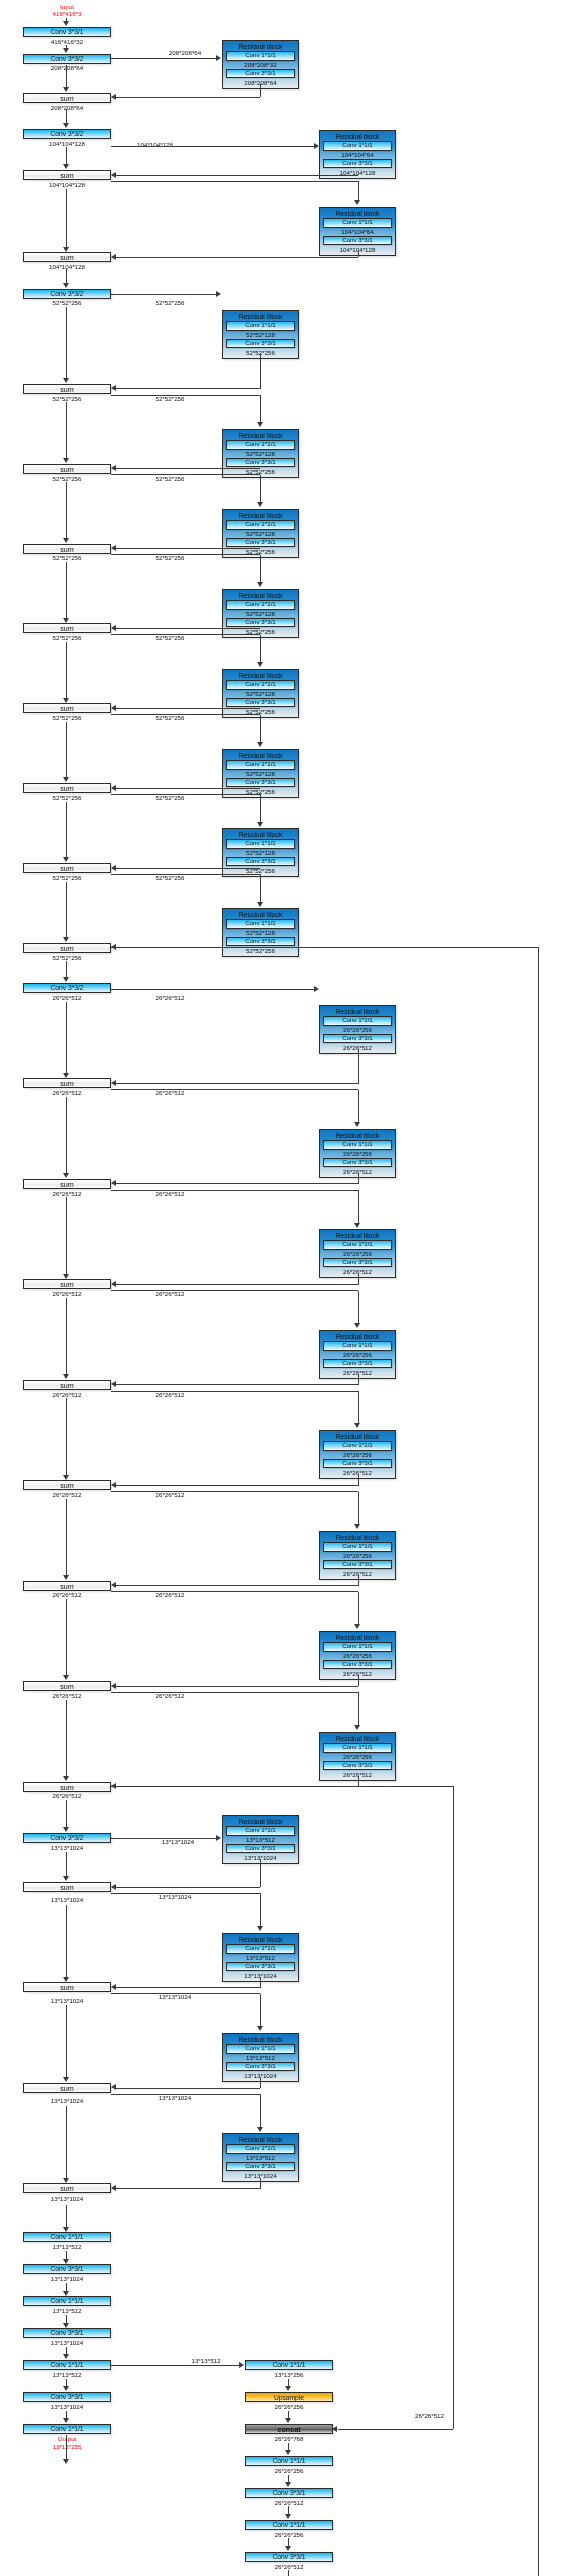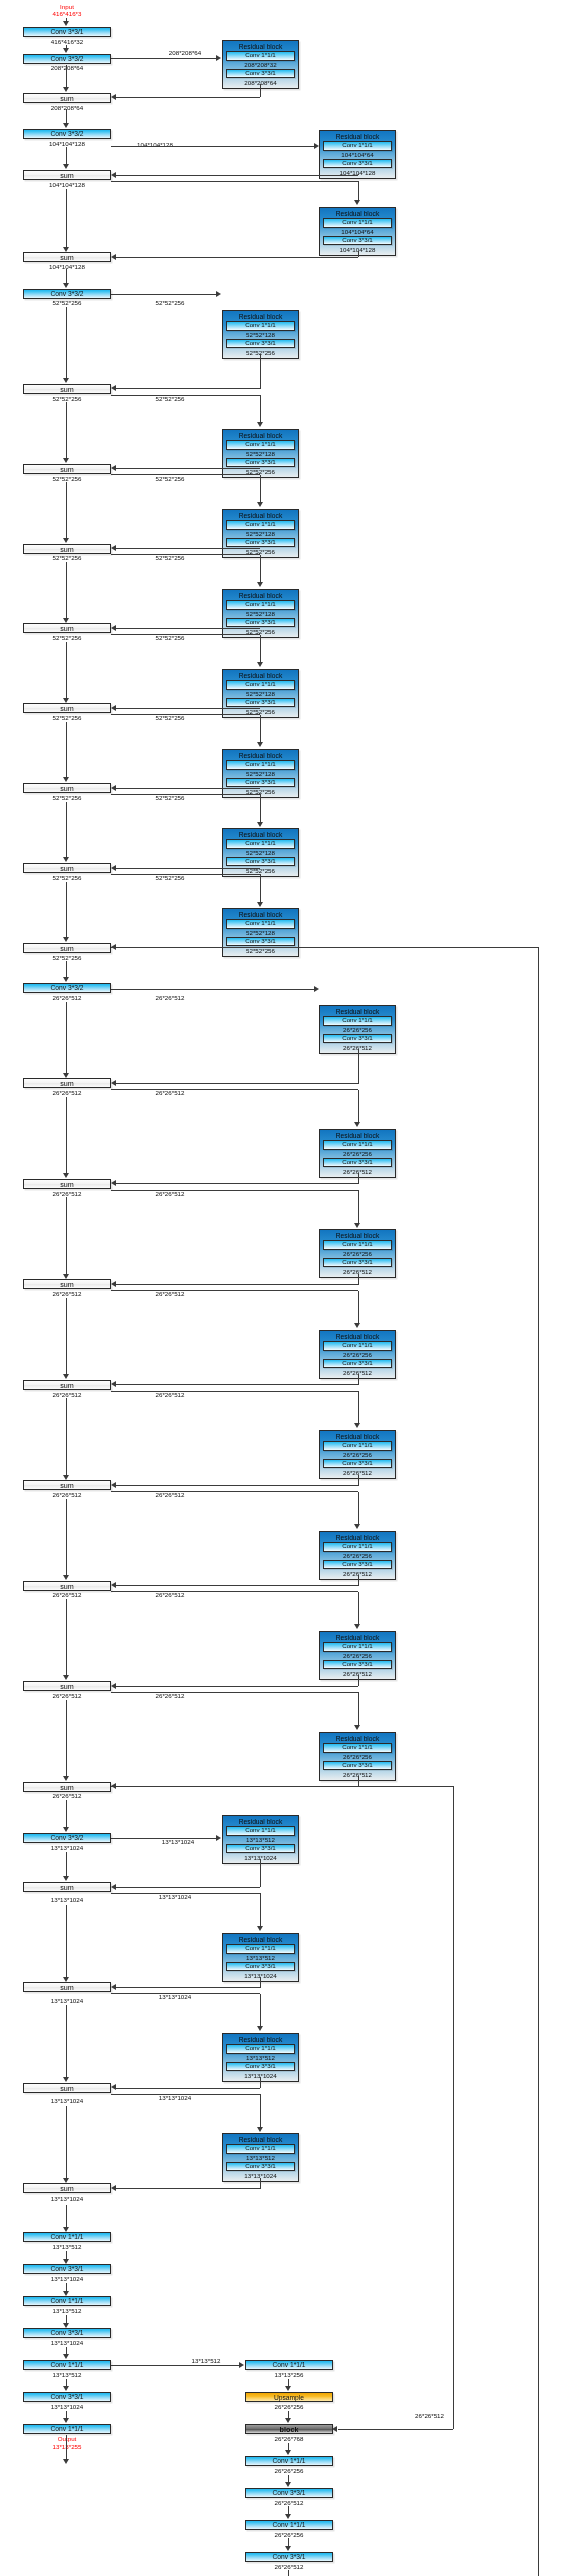--- a/index.html
+++ b/index.html
@@ -631,21 +631,21 @@
     <div class="lbl ctr" style="left: 289px; top: 2372px; transform: translateX(-50%);">13*13*256</div>
     <div class="vline" style="left: 288px; top: 2379px; height: 8.2px;"></div>
     <div class="arrow-d" style="left: 285px; top: 2386px;"></div>
     <div class="node upsample" style="left: 245px; top: 2392px; width: 88px; height: 10.3px;">
       <span>Upsample</span>
     </div>
     <div class="lbl ctr" style="left: 289px; top: 2404px; transform: translateX(-50%);">26*26*256</div>
     <div class="vline" style="left: 288px; top: 2411px; height: 8.2px;"></div>
     <div class="arrow-d" style="left: 285px; top: 2418px;"></div>
     <div class="node concat" style="left: 245px; top: 2424px; width: 88px; height: 10.3px;">
-      <span>block</span>
+      <span>concat</span>
     </div>
     <div class="lbl ctr" style="left: 289px; top: 2436px; transform: translateX(-50%);">26*26*768</div>
     <div class="vline" style="left: 288px; top: 2443px; height: 8.2px;"></div>
     <div class="arrow-d" style="left: 285px; top: 2450px;"></div>
     <div class="node conv" style="left: 245px; top: 2456px; width: 88px; height: 10.3px;">
       <span>Conv 1*1/1</span>
     </div>
     <div class="lbl ctr" style="left: 289px; top: 2468px; transform: translateX(-50%);">26*26*256</div>
     <div class="vline" style="left: 288px; top: 2475px; height: 8.2px;"></div>
     <div class="arrow-d" style="left: 285px; top: 2482px;"></div>

